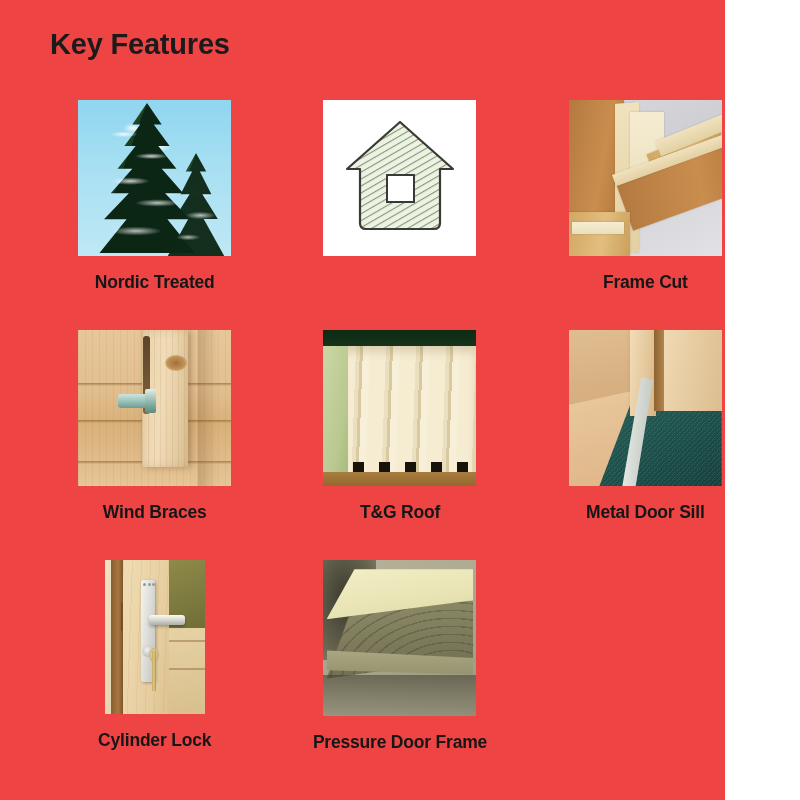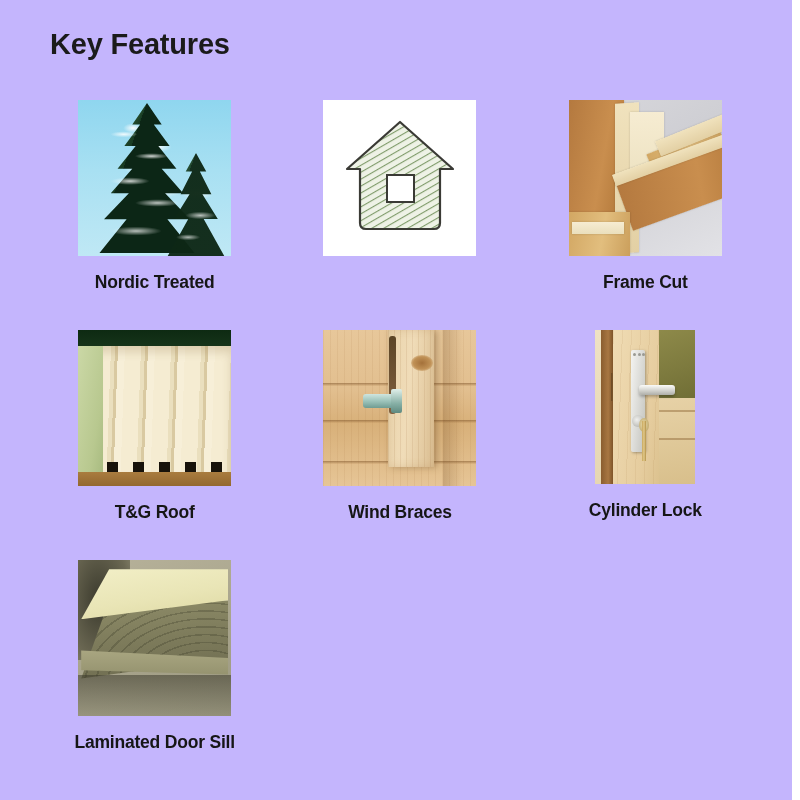--- a/index.html
+++ b/index.html
@@ -11,23 +11,23 @@
   body {
     width: 800px;
     height: 800px;
     font-family: "Liberation Sans", sans-serif;
     color: #1a1a1a;
     overflow: hidden;
   }
 
   .page {
     position: relative;
-    width: 792px;
+    width: 725px;
     height: 800px;
-    background: #c4b5fd;
+    background: #ef4444;
     box-sizing: border-box;
   }
 
   .page-title {
     position: absolute;
     left: 50px;
     top: 28px;
     font-size: 29px;
     font-weight: bold;
     letter-spacing: -0.2px;
@@ -417,49 +417,61 @@
         <div class="b face-light" style="left:58%;top:26%;width:48%;height:10%;transform:rotate(-22deg);transform-origin:left center;"></div>
         <div class="b face-dark" style="left:30%;top:52%;width:86%;height:34%;transform:rotate(-20deg);transform-origin:left top;"></div>
         <div class="b face-light" style="left:28%;top:48%;width:88%;height:8%;transform:rotate(-20deg);transform-origin:left top;"></div>
         <div class="b face-mid" style="left:0;top:72%;width:40%;height:28%;"></div>
         <div class="b face-pale" style="left:2%;top:78%;width:34%;height:8%;"></div>
       </div>
       <div class="feature-label">Frame Cut</div>
     </div>
 
     <div class="feature-cell">
+      <div class="thumb braces">
+        <div class="seam" style="top:34%;"></div>
+        <div class="seam" style="top:58%;"></div>
+        <div class="seam" style="top:84%;"></div>
+        <div class="shadow-r"></div>
+        <div class="post"></div>
+        <div class="slot"></div>
+        <div class="knot"></div>
+        <div class="bolt-shaft"></div>
+        <div class="bolt-head"></div>
+      </div>
+      <div class="feature-label">Wind Braces</div>
+    </div>
+
+    <div class="feature-cell">
       <div class="thumb tg">
         <div class="green-top"></div>
         <div class="boards"></div>
         <div class="edge-green"></div>
         <div class="gap" style="left:19%;"></div>
         <div class="gap" style="left:36%;"></div>
         <div class="gap" style="left:53%;"></div>
         <div class="gap" style="left:70%;"></div>
         <div class="gap" style="left:87%;"></div>
         <div class="base"></div>
       </div>
       <div class="feature-label">T&amp;G Roof</div>
     </div>
 
     <div class="feature-cell">
-      <div class="thumb braces">
-        <div class="seam" style="top:34%;"></div>
-        <div class="seam" style="top:58%;"></div>
-        <div class="seam" style="top:84%;"></div>
-        <div class="shadow-r"></div>
-        <div class="post"></div>
-        <div class="slot"></div>
-        <div class="knot"></div>
-        <div class="bolt-shaft"></div>
-        <div class="bolt-head"></div>
-      </div>
-      <div class="feature-label">Wind Braces</div>
-    </div>
-
+      <div class="thumb sill">
+        <div class="wall-left"></div>
+        <div class="panel-top"></div>
+        <div class="floor"></div>
+        <div class="jamb"></div>
+        <div class="door-dark"></div>
+        <div class="door"></div>
+        <div class="metal"></div>
+      </div>
+      <div class="feature-label">Metal Door Sill</div>
+    </div>
 
 
     <div class="feature-cell">
       <div class="thumb narrow lock">
         <div class="opening"></div>
         <div class="inner-panel"></div>
         <div class="inner-line" style="top:52%;"></div>
         <div class="inner-line" style="top:70%;"></div>
         <div class="frame-left"></div>
         <div class="hinge"></div>
@@ -477,17 +489,17 @@
     </div>
 
     <div class="feature-cell">
       <div class="thumb lam">
         <div class="bg-dark"></div>
         <div class="end-grain"></div>
         <div class="top-face"></div>
         <div class="front-face"></div>
         <div class="shadow-bottom"></div>
       </div>
-      <div class="feature-label">Laminated Door Sill</div>
+      <div class="feature-label">Pressure Door Frame</div>
     </div>
 
   </div>
 </div>
 
 </body></html>

